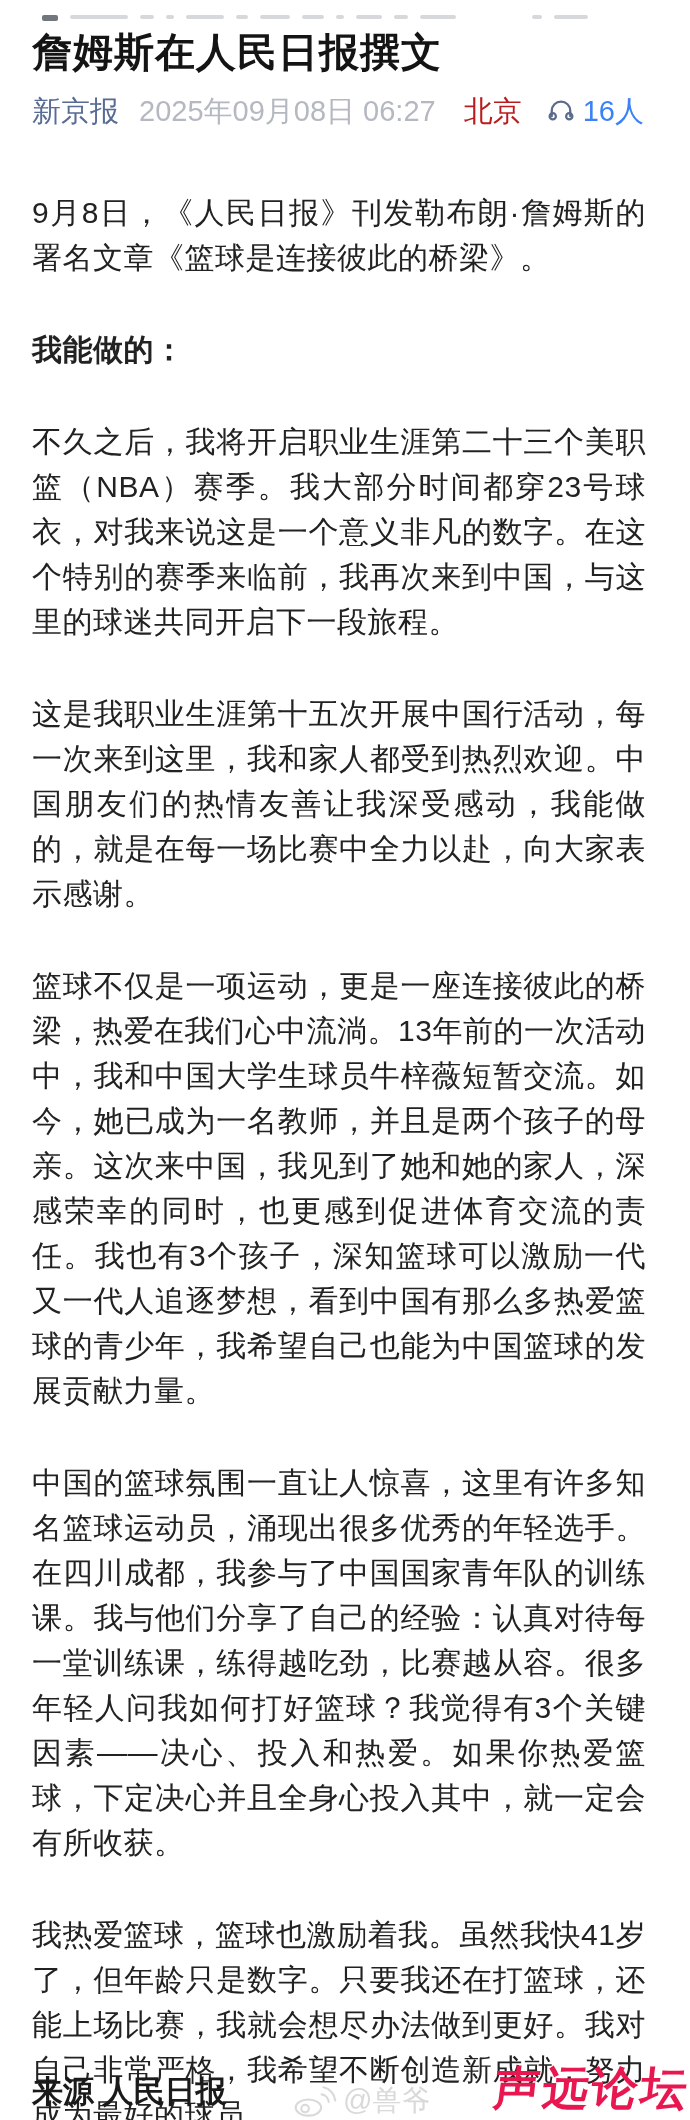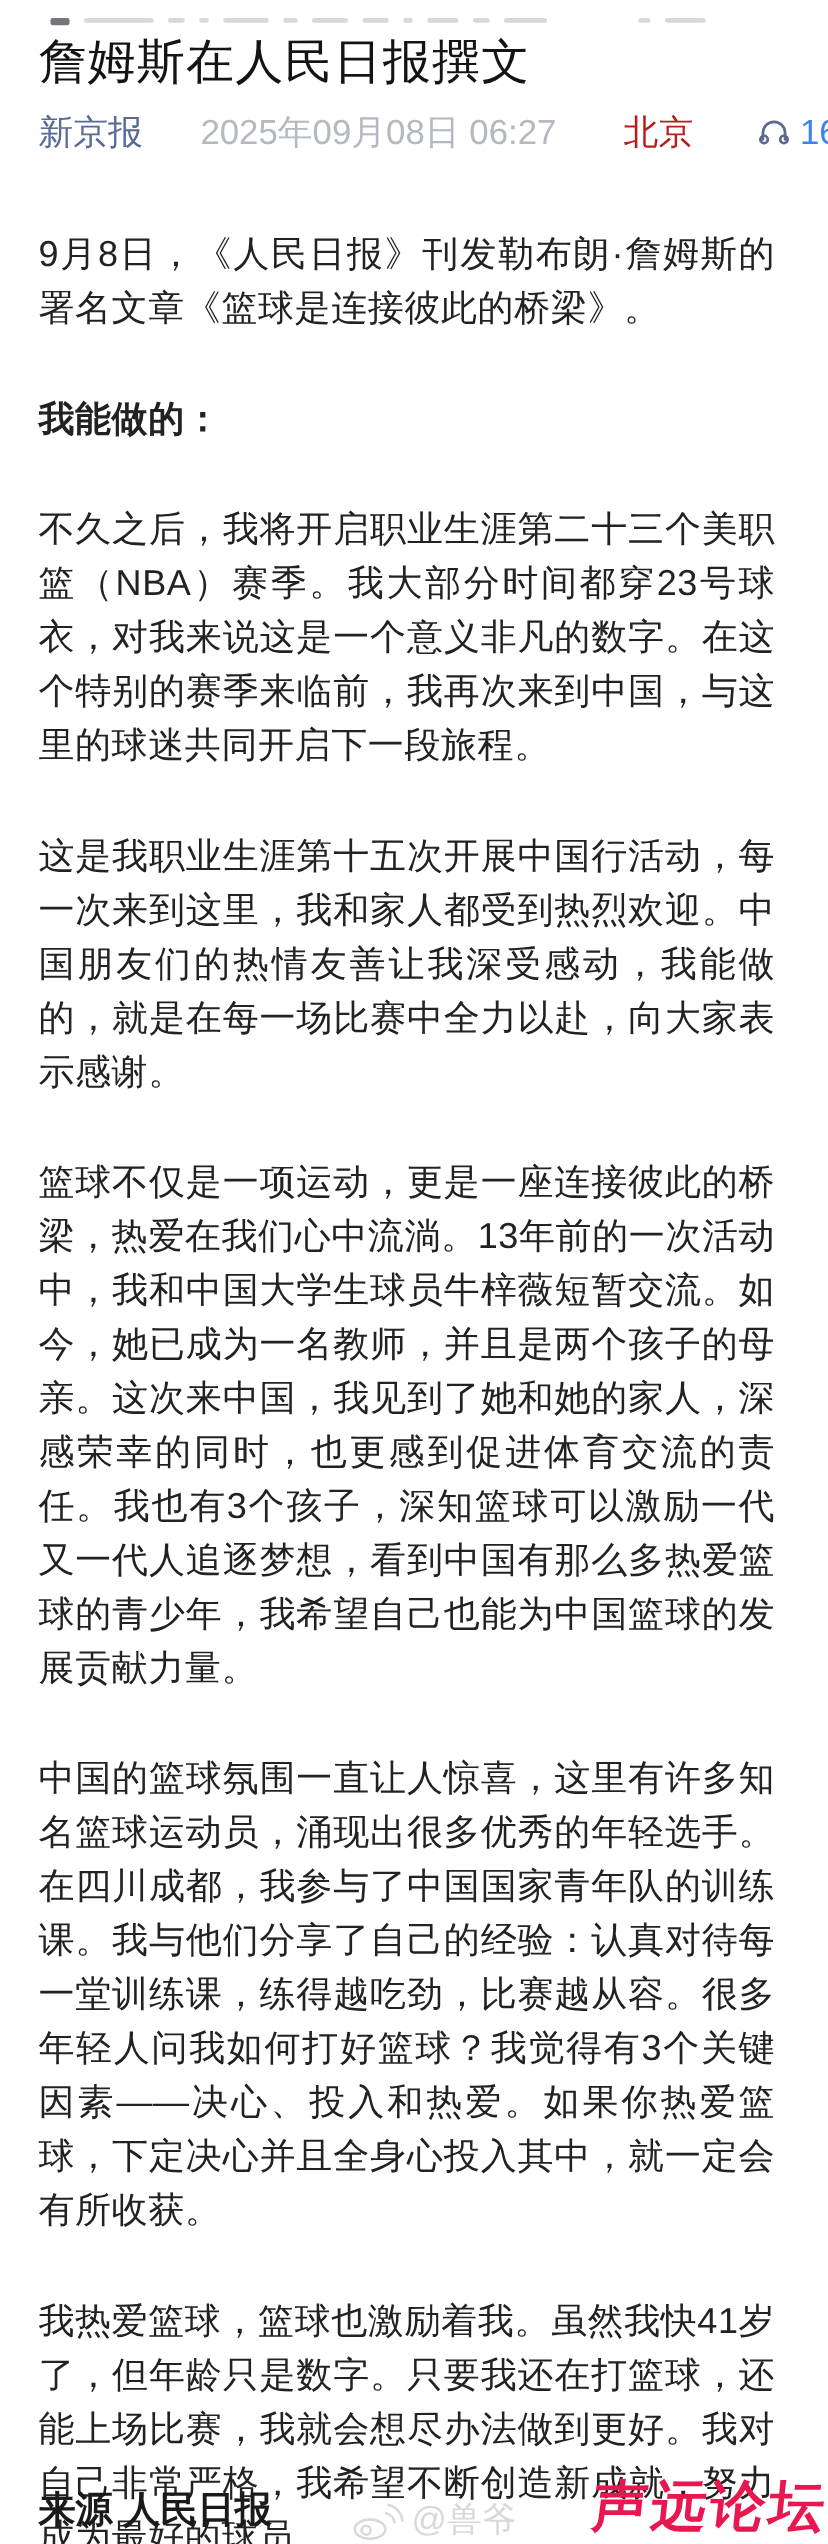--- a/index.html
+++ b/index.html
@@ -13,30 +13,29 @@
   
   .remnant{position:absolute;top:15px;left:42px;height:8px;white-space:nowrap;}
   .remnant i{display:inline-block;height:4px;background:#d6d8db;border-radius:2px;margin-right:12px;vertical-align:top;}
   .remnant i.dark{background:#72767d;height:6px;}
 
   .article{padding:26px 32px 0 32px;}
 
   h1.title{
     margin:0;
     font-size:40px;line-height:52px;
-    font-weight:400;color:#141414;
+    font-weight:700;color:#141414;
     letter-spacing:1px;
   }
 
   .meta{
     margin-top:16px;
     display:flex;align-items:center;
     font-size:29px;line-height:34px;
     white-space:nowrap;
-    gap:28px;
   }
   .meta .account{color:#576b95;cursor:pointer;}
   .meta .date{color:#b4b8c0;margin-left:20px;}
   .meta .loc{color:#b91c1c;margin-left:28px;}
   .meta .listen{
     color:#3b82f6;margin-left:24px;
     display:inline-flex;align-items:center;gap:7px;cursor:pointer;
   }
   .meta .listen svg{width:30px;height:30px;display:block;}
 

